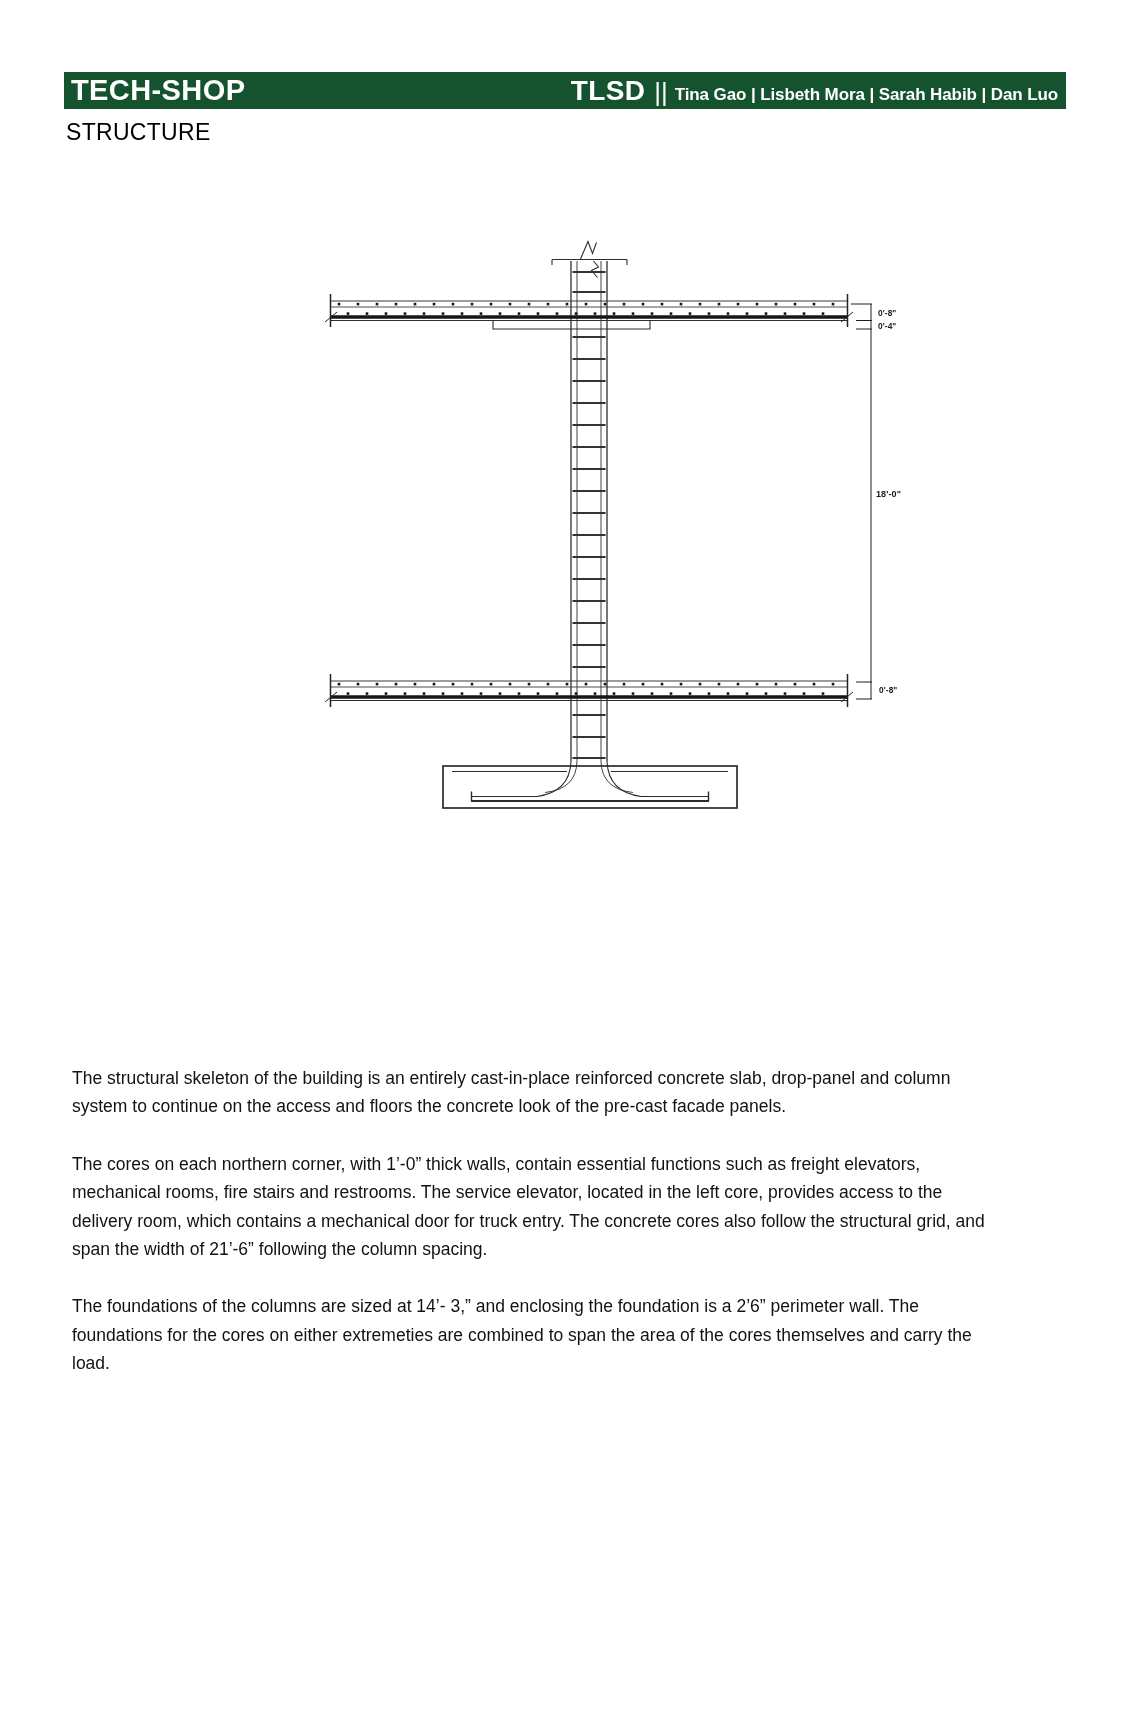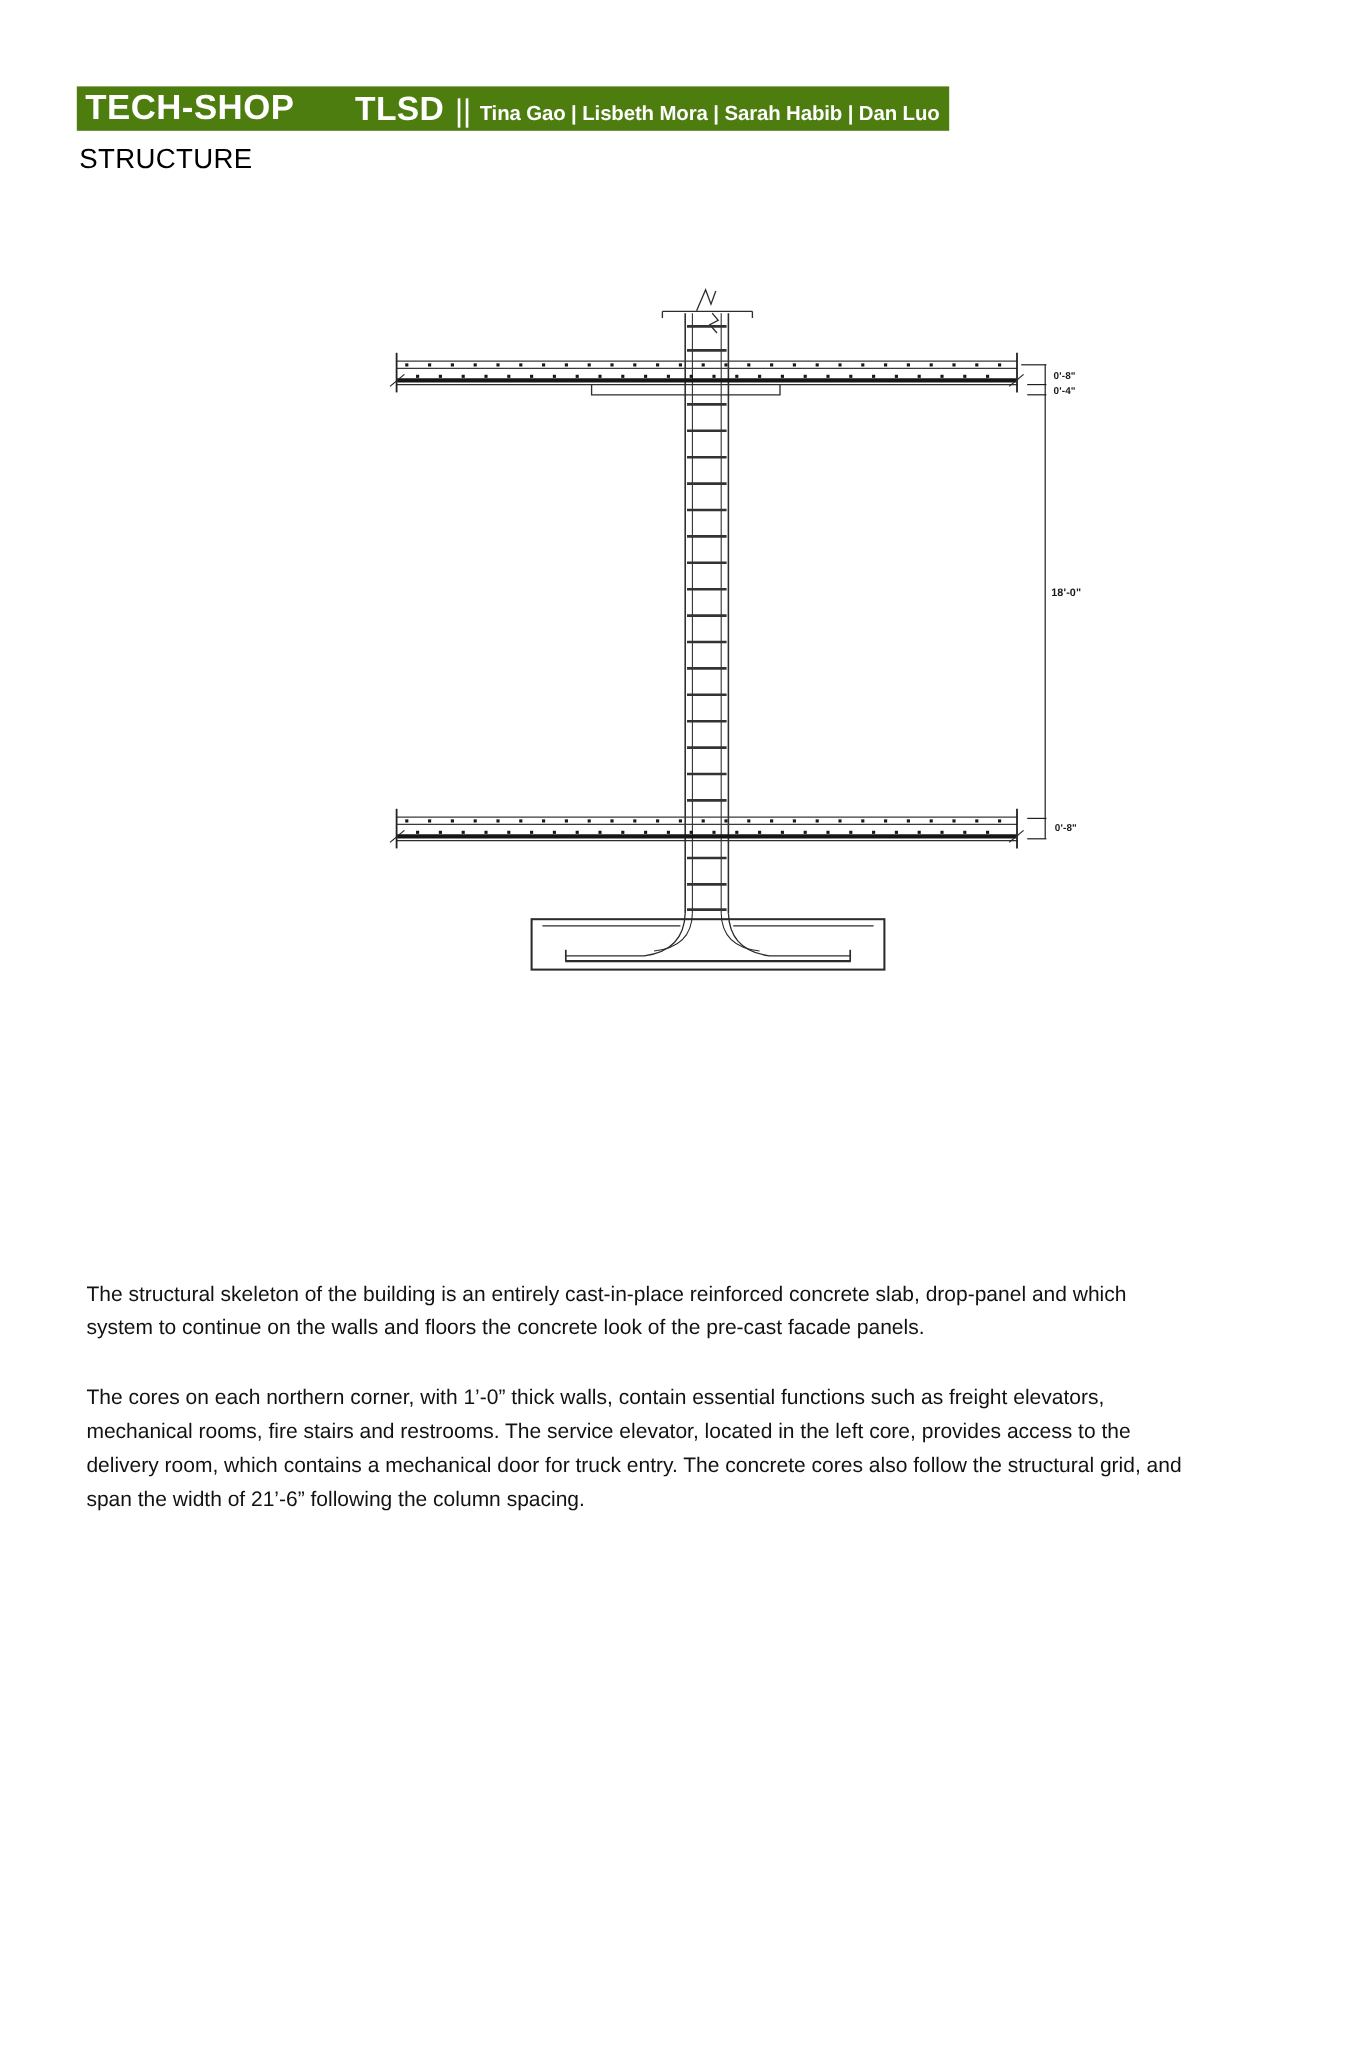--- a/index.html
+++ b/index.html
@@ -1,22 +1,22 @@
 <!DOCTYPE html>
 <html><head>
 <meta charset="utf-8">
 <style>
   html,body{margin:0;padding:0;}
   body{
     width:1140px;height:1710px;position:relative;background:#ffffff;
     font-family:"Liberation Sans",sans-serif;color:#141414;overflow:hidden;
   }
   .header-bar{
-    position:absolute;left:64px;top:72px;width:727px;height:37px;
-    background:#4d7c0f;color:#ffffff;display:flex;align-items:center;
+    position:absolute;left:64px;top:72px;width:1002px;height:37px;
+    background:#14532d;color:#ffffff;display:flex;align-items:center;
     justify-content:space-between;padding:0 8px 0 7px;box-sizing:border-box;
   }
   .brand{font-size:29px;font-weight:600;letter-spacing:.4px;line-height:1;}
   .credits{display:flex;align-items:baseline;white-space:nowrap;line-height:1;}
   .tlsd{font-size:28px;font-weight:600;letter-spacing:.3px;}
   .pipes{font-size:26px;font-weight:400;margin:0 7px 0 9px;position:relative;top:1px;}
   .team{font-size:17px;font-weight:700;letter-spacing:-.1px;}
   .section-title{
     position:absolute;left:66px;top:119px;font-size:23px;font-weight:500;
     color:#000000;letter-spacing:.3px;
@@ -237,15 +237,16 @@
     </g>
 
     <text class="dimlabel" font-size="8.3" x="878" y="315.5">0'-8"</text>
     <text class="dimlabel" font-size="8.3" x="878" y="328.5">0'-4"</text>
     <text class="dimlabel" font-size="9" x="876" y="497">18'-0"</text>
     <text class="dimlabel" font-size="8.3" x="879" y="692.5">0'-8"</text>
   </svg>
 </div>
 
 <div class="bodytext">
-  <p>The structural skeleton of the building is an entirely cast-in-place reinforced concrete slab, drop-panel and which system to continue on the walls and floors the concrete look of the pre-cast facade panels.</p>
+  <p>The structural skeleton of the building is an entirely cast-in-place reinforced concrete slab, drop-panel and column system to continue on the access and floors the concrete look of the pre-cast facade panels.</p>
   <p>The cores on each northern corner, with 1’-0” thick walls, contain essential functions such as freight elevators, mechanical rooms, fire stairs and restrooms.  The service elevator, located in the left core, provides access to the delivery room, which contains a mechanical door for truck entry. The concrete cores also follow the structural grid, and span the width of 21’-6” following the column spacing.</p>
+  <p>The foundations of the columns are sized at 14’- 3,”  and enclosing the foundation is a 2’6” perimeter wall. The foundations for the cores on either extremeties are combined to span the area of the cores themselves and carry the load.</p>
 </div>
 
 </body></html>

